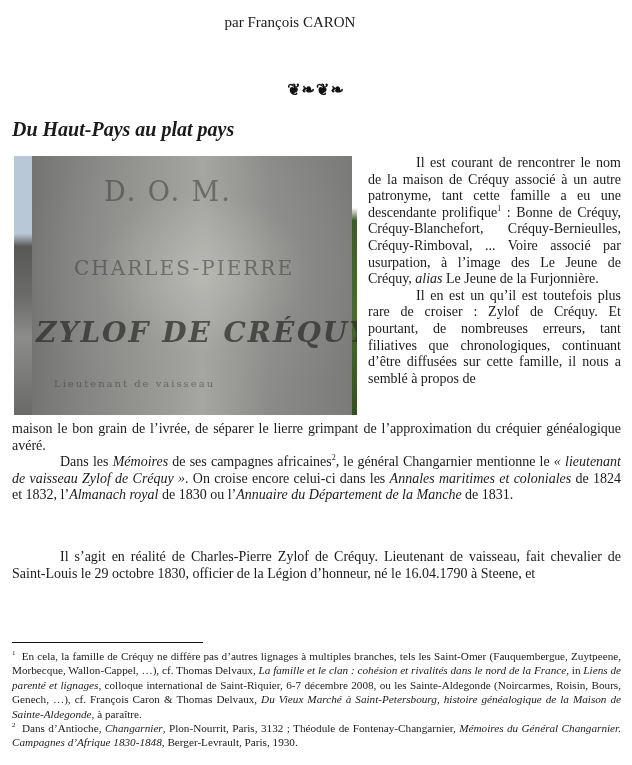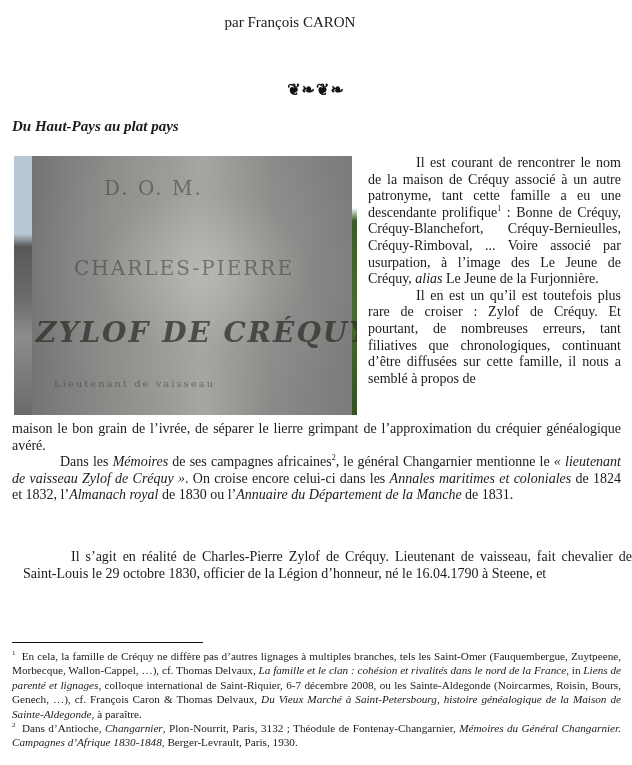--- a/index.html
+++ b/index.html
@@ -11,42 +11,42 @@
   .author {
     position: absolute; top: 14px; left: 0; width: 580px; text-align: center;
     font-size: 15px;
   }
   .ornament {
     position: absolute; top: 80px; left: 0; width: 632px; text-align: center;
     font-size: 16px; letter-spacing: 1px; font-weight: bold; color: #111;
   }
   .section-title {
     position: absolute; top: 118px; left: 12px;
-    font-size: 15px; font-weight: bold; font-style: italic;
+    font-size: 20px; font-weight: bold; font-style: italic;
   }
   .photo {
     position: absolute; left: 14px; top: 156px; width: 343px; height: 259px;
     overflow: hidden;
     background:
       radial-gradient(ellipse at 55% 45%, rgba(200,200,195,0.55) 0%, rgba(160,160,158,0.2) 40%, rgba(0,0,0,0) 70%),
       linear-gradient(90deg, #6f6f6d 0%, #848482 20%, #9b9b98 45%, #a6a6a2 55%, #8a8a88 75%, #7a7a78 100%);
   }
   .photo .left-bg {
     position: absolute; left: 0; top: 0; width: 18px; height: 100%;
     background: linear-gradient(180deg, #b8c8d6 0%, #b8c8d6 30%, #585856 35%, #6c6c6a 55%, #8c8c8a 70%, #6a6a68 100%);
   }
   .photo .right-bg {
     position: absolute; right: 0; top: 0; width: 5px; height: 100%;
     background: linear-gradient(180deg, #ffffff 0%, #ffffff 20%, #3e5a2a 25%, #4a6b2e 60%, #355022 100%);
   }
   .photo .engr {
     position: absolute; color: rgba(60,60,58,0.55); text-align: center; white-space: nowrap;
     font-family: "DejaVu Serif", serif; letter-spacing: 2px;
   }
-  .engr1 { top: 20px; left: 90px; font-size: 20px; }
+  .engr1 { top: 20px; left: 90px; font-size: 27px; }
   .engr2 { top: 100px; left: 60px; font-size: 20px; }
   .engr3 { top: 160px; left: 22px; font-size: 28px; font-style: italic; font-weight: bold; color: rgba(45,45,43,0.75) !important; }
   .engr4 { top: 222px; left: 40px; font-size: 10px; }
   .text-block {
     position: absolute; font-size: 14px; line-height: 16.6px; text-align: justify;
   }
   .right-col { left: 368px; top: 155px; width: 253px; }
   .full-col { left: 12px; width: 609px; }
   .indent { text-indent: 48px; }
   .p { margin: 0; }
@@ -84,21 +84,21 @@
 <div class="text-block right-col">
   <p class="p indent"><span>Il est courant de rencontrer le nom de la maison de Créquy associé à un autre patronyme, tant cette famille a eu une descendante prolifique</span><sup>1</sup><span> : Bonne de Créquy, Créquy-Blanchefort, Créquy-Bernieulles, Créquy-Rimboval, ... Voire associé par usurpation, à l’image des Le Jeune de Créquy, </span><i>alias</i><span> Le Jeune de la Furjonnière.</span></p>
   <p class="p indent">Il en est un qu’il est toutefois plus rare de croiser : Zylof de Créquy. Et pourtant, de nombreuses erreurs, tant filiatives que chronologiques, continuant d’être diffusées sur cette famille, il nous a semblé à propos de</p>
 </div>
 
 <div class="text-block full-col" style="top: 421px;">
   <p class="p" style="text-align-last: left;">maison le bon grain de l’ivrée, de séparer le lierre grimpant de l’approximation du créquier généalogique avéré.</p>
   <p class="p indent"><span>Dans les </span><i>Mémoires</i><span> de ses campagnes africaines</span><sup>2</sup><span>, le général Changarnier mentionne le </span><i>« lieutenant de vaisseau Zylof de Créquy »</i><span>. On croise encore celui-ci dans les </span><i>Annales maritimes et coloniales</i><span> de 1824 et 1832, l’</span><i>Almanach royal</i><span> de 1830 ou l’</span><i>Annuaire du Département de la Manche</i><span> de 1831.</span></p>
 </div>
 
-<div class="text-block full-col" style="top: 549px; margin-left: 11px;">
+<div class="text-block full-col" style="top: 549px;">
   <p class="p indent">Il s’agit en réalité de Charles-Pierre Zylof de Créquy. Lieutenant de vaisseau, fait chevalier de Saint-Louis le 29 octobre 1830, officier de la Légion d’honneur, né le 16.04.1790 à Steene,  et</p>
 </div>
 
 <div class="footnote-rule"></div>
 
 <div class="footnotes">
   <p class="fn"><span class="fn-num">1</span><span> En cela, la famille de Créquy ne diffère pas d’autres lignages à multiples branches, tels les Saint-Omer (Fauquembergue, Zuytpeene, Morbecque, Wallon-Cappel, …), cf. Thomas Delvaux, </span><i>La famille et le clan : cohésion et rivalités dans le nord de la France</i><span>, in </span><i>Liens de parenté et lignages</i><span>, colloque international de Saint-Riquier, 6-7 décembre 2008, ou les Sainte-Aldegonde (Noircarmes, Roisin, Bours, Genech, …), cf. François Caron &amp; Thomas Delvaux, </span><i>Du Vieux Marché à Saint-Petersbourg, histoire généalogique de la Maison de Sainte-Aldegonde</i><span>, à paraître.</span></p>
   <p class="fn"><span class="fn-num">2</span><span> Dans d’Antioche, </span><i>Changarnier</i><span>, Plon-Nourrit, Paris, 3132 ; Théodule de Fontenay-Changarnier, </span><i>Mémoires du Général Changarnier. Campagnes d’Afrique 1830-1848</i><span>, Berger-Levrault, Paris, 1930.</span></p>
 </div>
 

